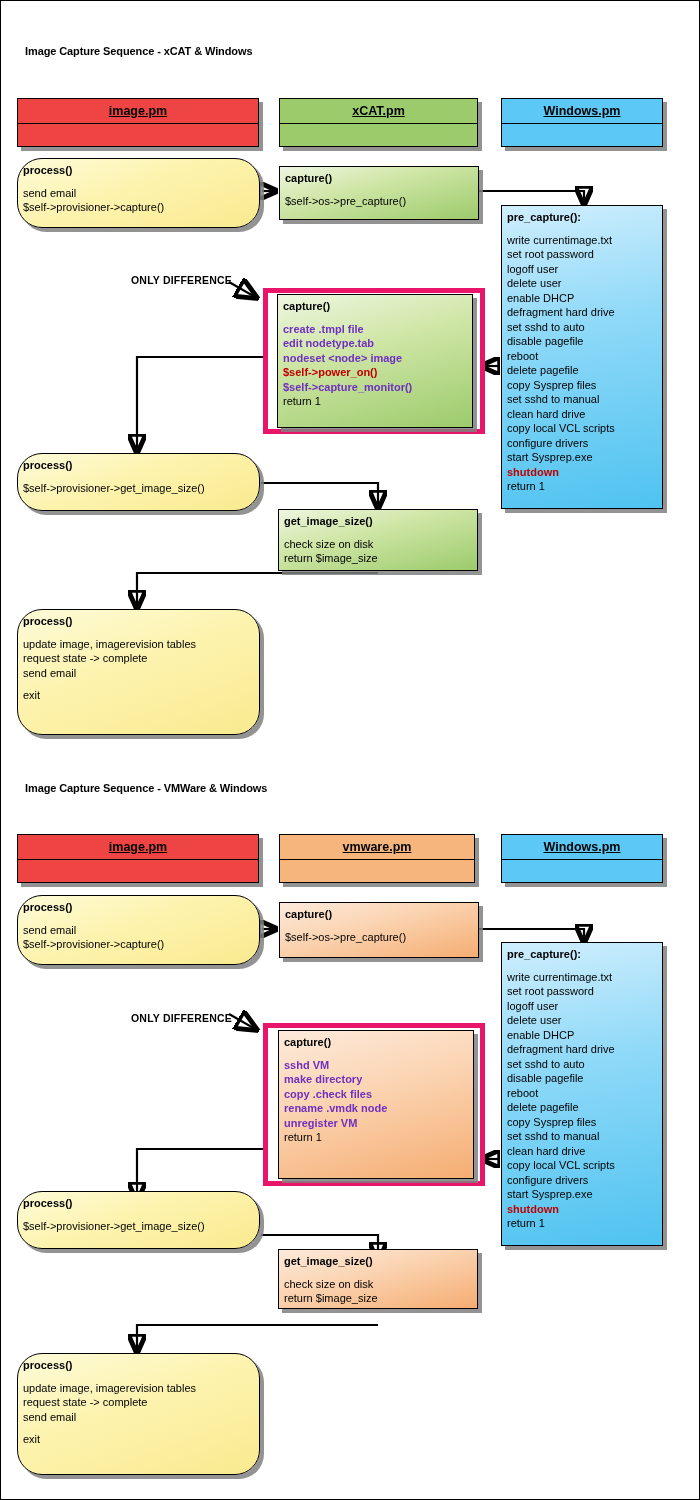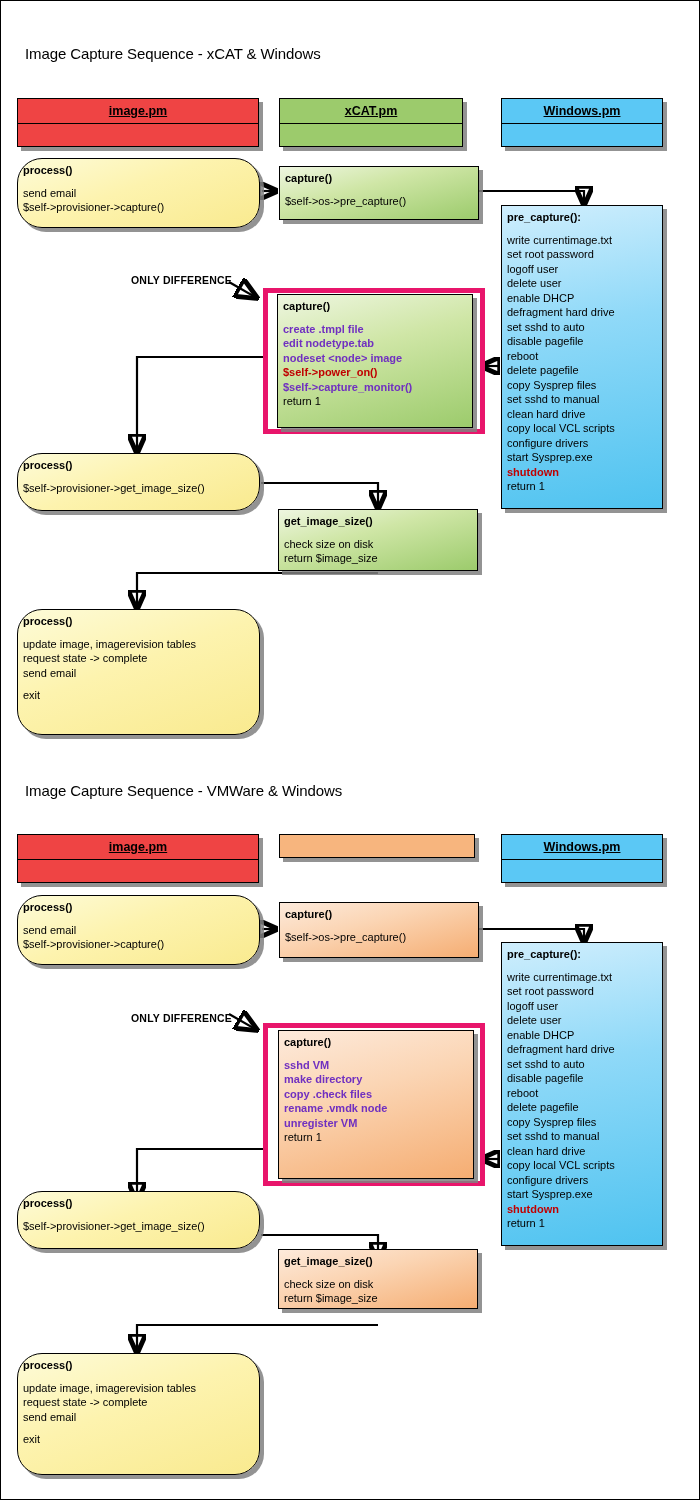--- a/index.html
+++ b/index.html
@@ -8,21 +8,21 @@
     font-family:"Liberation Sans", sans-serif;
     -webkit-font-smoothing:none;
   }
   #page{
     position:relative;width:698px;height:1498px;
     border:1px solid #000;background:#fff;overflow:hidden;
   }
   .diagram{position:absolute;left:0;top:0;width:698px;}
 
   .title{
-    position:absolute;font-size:15px;font-weight:normal;color:#000;
+    position:absolute;font-size:11px;font-weight:bold;color:#000;
     letter-spacing:-0.1px;white-space:nowrap;
   }
 
   
   .box{
     position:absolute;
     border:1.6px solid #000;
     box-sizing:border-box;
     box-shadow:4px 4px 0 0 rgba(128,128,128,.85);
     font-size:11px;line-height:14.5px;color:#000;
@@ -77,21 +77,21 @@
 <div id="page">
 
   <div class="diagram">
 
     <div class="title" style="left:24px;top:44px;">Image Capture Sequence - xCAT &amp; Windows</div>
 
     <div class="hdrbox yellow-flat" style="left:16px;top:97px;width:242px;">
       <div class="hdr-title">image.pm</div>
       <div class="hdr-body"></div>
     </div>
-    <div class="hdrbox green-flat" style="left:278px;top:97px;width:184px;">
+    <div class="hdrbox green-flat" style="left:278px;top:97px;width:199px;">
       <div class="hdr-title">xCAT.pm</div>
       <div class="hdr-body"></div>
     </div>
     <div class="hdrbox blue-flat" style="left:500px;top:97px;width:162px;">
       <div class="hdr-title">Windows.pm</div>
       <div class="hdr-body"></div>
     </div>
 
     <svg class="arrows" width="698" height="760">
       <defs>
@@ -209,20 +209,21 @@
 
   <div class="diagram" style="top:0;">
 
     <div class="title" style="left:24px;top:781px;">Image Capture Sequence - VMWare &amp; Windows</div>
 
     <div class="hdrbox yellow-flat" style="left:16px;top:833px;width:242px;">
       <div class="hdr-title">image.pm</div>
       <div class="hdr-body"></div>
     </div>
     <div class="hdrbox orange-flat" style="left:278px;top:833px;width:196px;">
+      <div class="hdr-title">vmware.pm</div>
       <div class="hdr-body"></div>
     </div>
     <div class="hdrbox blue-flat" style="left:500px;top:833px;width:162px;">
       <div class="hdr-title">Windows.pm</div>
       <div class="hdr-body"></div>
     </div>
 
     <svg class="arrows" style="top:736px;" width="698" height="764">
       <defs>
         <marker id="ah2" markerWidth="9" markerHeight="8" refX="8.5" refY="4" orient="auto">

